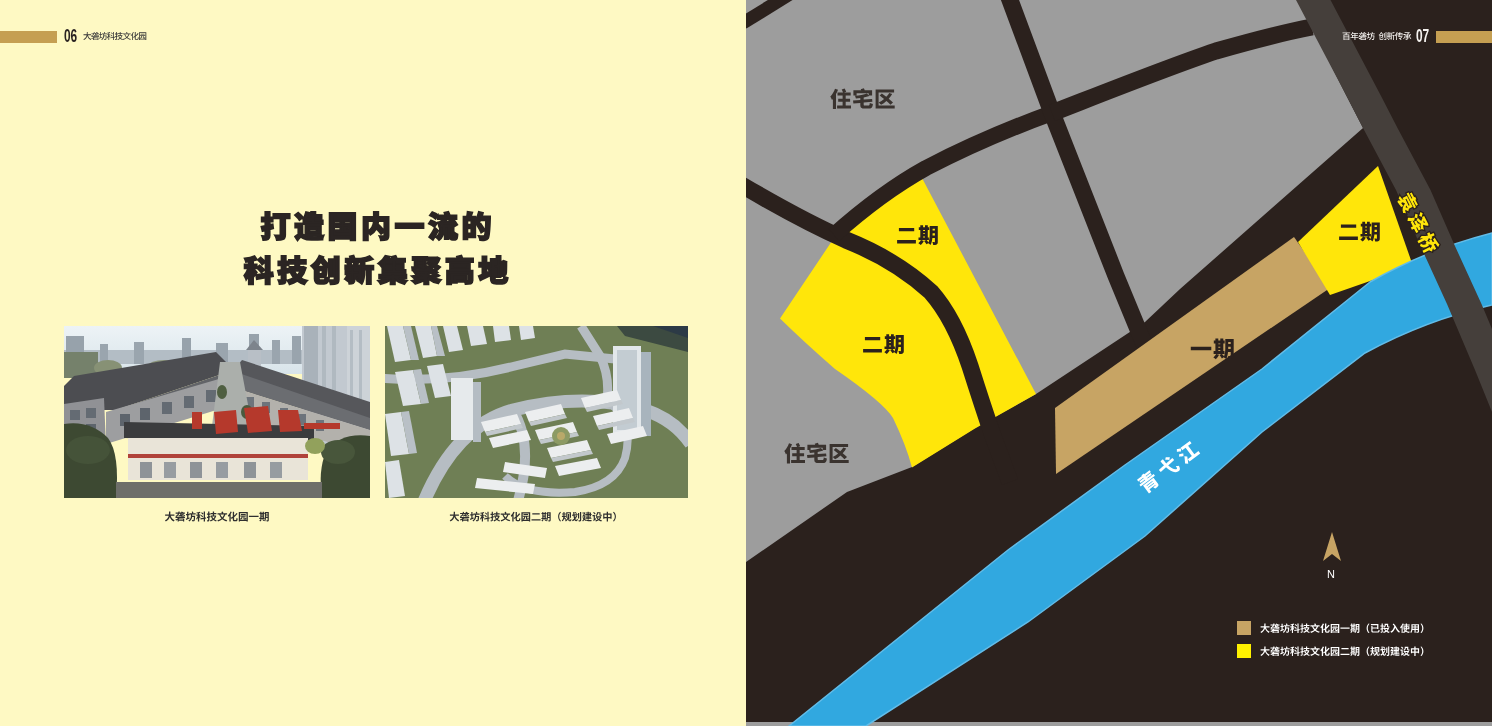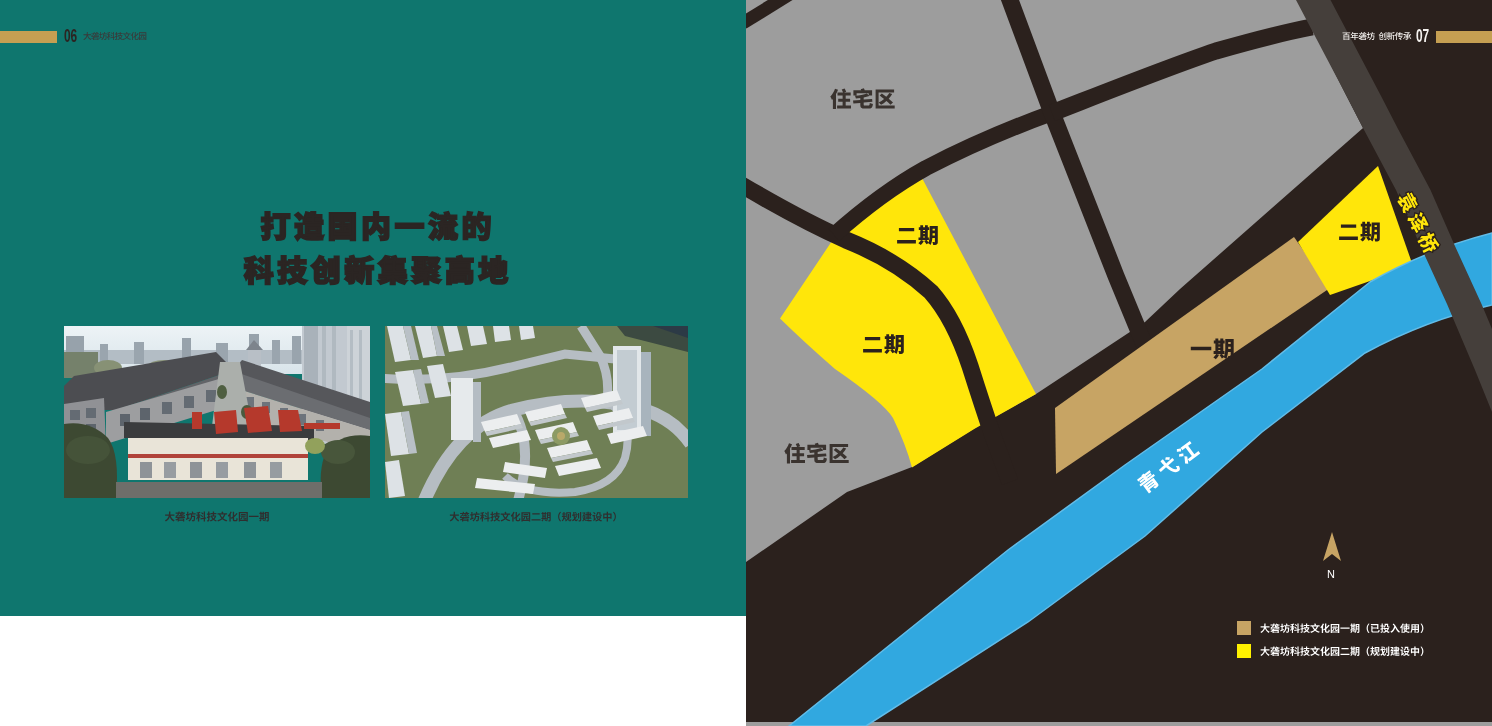--- a/index.html
+++ b/index.html
@@ -1,19 +1,19 @@
 <!DOCTYPE html>
 <html><head><meta charset="utf-8">
 <style>
 html,body{margin:0;padding:0;background:#fff;width:1492px;height:726px;overflow:hidden;font-family:"Liberation Sans",sans-serif;}
 .abs{position:absolute;}
 </style></head>
 <body>
 
-<div class="abs" style="left:0;top:0;width:746px;height:616px;background:#0f766e;">
+<div class="abs" style="left:0;top:0;width:746px;height:726px;background:#fef9c3;">
 
   <div class="abs" style="left:0;top:31px;width:57px;height:12px;background:#c59f52;"></div>
 
   <svg class="abs" style="left:0;top:0" width="200" height="60" viewBox="0 0 200 60">
       <text transform="translate(64,41.5) scale(0.68,1)" font-size="17.5" font-weight="bold" fill="#2b2422" font-family="Liberation Sans">06</text>
     </svg>
 
   <svg class="abs" style="left:0;top:0" width="746" height="726" viewBox="0 0 746 726">
 
 <path d="M86.9 31.9C86.8 32.6 86.9 33.5 86.7 34.3H83.5V35.2H86.6C86.3 36.8 85.4 38.3 83.3 39.2C83.6 39.4 83.8 39.7 84 39.9C85.9 39 86.9 37.5 87.3 35.9C88 37.7 89 39.1 90.7 39.9C90.8 39.7 91.1 39.3 91.3 39.1C89.6 38.5 88.5 37 87.9 35.2H91.1V34.3H87.6C87.7 33.5 87.7 32.6 87.7 31.9Z M97.7 33.6C97.3 33.9 96.7 34.2 96.1 34.4V33.6ZM95.9 32.4C96.2 32.5 96.6 32.7 96.9 32.9H94.5C94.6 32.6 94.6 32.3 94.7 32L93.9 32C93.9 32.3 93.8 32.6 93.7 32.9H91.4V33.6H93.5C93.1 34.5 92.4 35.1 91.3 35.5C91.5 35.6 91.8 36 91.8 36.1C93.1 35.6 93.9 34.8 94.3 33.6H95.3V34.7C94.8 34.9 94.2 35.1 93.7 35.2C93.8 35.4 93.9 35.6 93.9 35.8C94.4 35.6 94.9 35.5 95.3 35.4C95.4 35.7 95.8 35.8 96.5 35.8C96.7 35.8 97.8 35.8 98 35.8C98.7 35.8 98.9 35.6 99 34.8C98.8 34.8 98.5 34.7 98.4 34.5C98.3 35.1 98.3 35.2 98 35.2C97.7 35.2 96.7 35.2 96.6 35.2C96.3 35.2 96.2 35.2 96.1 35.1C96.9 34.8 97.7 34.5 98.3 34.1L97.8 33.6H99V32.9H97.6L97.8 32.6C97.5 32.4 96.8 32.1 96.3 31.9ZM91.3 36.2V36.9H93.7C93 37.6 92.1 38.1 91.2 38.5C91.4 38.6 91.6 39 91.7 39.1C92.2 38.9 92.6 38.6 93.1 38.3V39.9H93.9V39.6H97.6V39.9H98.4V37.6H94C94.3 37.4 94.5 37.1 94.7 36.9H99.1V36.2ZM93.9 39V38.2H97.6V39Z M104 32.1C104.1 32.5 104.3 33 104.4 33.4L105.2 33.2C105.1 32.8 104.9 32.3 104.7 31.9ZM99.1 37.8 99.3 38.7C100.1 38.3 101.2 37.9 102.2 37.5L102.1 36.8L101 37.2V34.8H102V34.2H103.3V35.3C103.3 36.5 103.1 38.2 101.3 39.4C101.5 39.5 101.7 39.8 101.9 39.9C103.5 38.9 104 37.5 104.1 36.2H105.8C105.7 38 105.6 38.8 105.4 39C105.4 39.1 105.3 39.1 105.1 39.1C104.9 39.1 104.5 39.1 104 39C104.2 39.3 104.3 39.6 104.3 39.8C104.8 39.9 105.2 39.9 105.5 39.8C105.8 39.8 106 39.7 106.2 39.5C106.4 39.2 106.5 38.2 106.6 35.8C106.6 35.7 106.6 35.4 106.6 35.4H104.1V35.3V34.2H107.1V33.4H102V34.1H101V32.1H100.3V34.1H99.2V34.8H100.3V37.4C99.8 37.6 99.4 37.7 99.1 37.8Z M110.9 33C111.4 33.3 112 33.9 112.3 34.2L112.8 33.7C112.6 33.3 112 32.8 111.5 32.5ZM110.6 35.2C111.1 35.6 111.8 36.1 112.1 36.5L112.6 36C112.3 35.6 111.7 35.1 111.1 34.7ZM109.9 32C109.2 32.3 108.1 32.6 107.1 32.7C107.2 32.9 107.3 33.2 107.3 33.4C107.7 33.3 108.1 33.3 108.4 33.2V34.4H107V35.1H108.3C108 36 107.4 37.1 106.9 37.7C107 37.9 107.2 38.2 107.3 38.4C107.7 37.9 108.1 37.2 108.4 36.4V39.9H109.2V36.1C109.5 36.5 109.8 37 109.9 37.3L110.4 36.6C110.2 36.4 109.5 35.5 109.2 35.2V35.1H110.4V34.4H109.2V33C109.6 32.9 110 32.8 110.3 32.7ZM110.3 37.5 110.4 38.3 113.2 37.8V39.9H114V37.7L115 37.5L114.9 36.7L114 36.9V31.9H113.2V37Z M119.8 31.9V33.2H117.9V34H119.8V35.2H118V35.9H118.4L118.3 36C118.6 36.8 119 37.6 119.6 38.2C119 38.6 118.2 39 117.4 39.2C117.5 39.4 117.7 39.7 117.8 39.9C118.7 39.7 119.5 39.3 120.2 38.8C120.8 39.3 121.6 39.7 122.4 39.9C122.6 39.7 122.8 39.4 123 39.2C122.1 39 121.4 38.7 120.8 38.2C121.6 37.5 122.2 36.6 122.5 35.4L122 35.1L121.9 35.2H120.6V34H122.6V33.2H120.6V31.9ZM119.1 35.9H121.5C121.2 36.6 120.8 37.2 120.2 37.7C119.7 37.2 119.3 36.6 119.1 35.9ZM116.1 31.9V33.6H115V34.4H116.1V36.1C115.6 36.2 115.2 36.3 114.9 36.4L115.1 37.2L116.1 36.9V39C116.1 39.1 116 39.1 115.9 39.1C115.8 39.2 115.4 39.2 115 39.1C115.1 39.4 115.2 39.7 115.3 39.9C115.9 39.9 116.3 39.9 116.5 39.7C116.8 39.6 116.9 39.4 116.9 39V36.7L117.8 36.4L117.7 35.7L116.9 35.9V34.4H117.8V33.6H116.9V31.9Z M126.1 32.1C126.3 32.5 126.6 33.1 126.7 33.4H122.9V34.2H124.3C124.7 35.5 125.4 36.6 126.2 37.5C125.3 38.2 124.2 38.8 122.8 39.1C122.9 39.3 123.2 39.7 123.3 39.9C124.7 39.5 125.9 38.9 126.8 38.1C127.8 38.9 128.9 39.5 130.3 39.9C130.4 39.6 130.7 39.3 130.9 39.1C129.5 38.8 128.4 38.2 127.5 37.5C128.3 36.6 128.9 35.5 129.4 34.2H130.7V33.4H126.8L127.6 33.2C127.5 32.8 127.2 32.3 127 31.9ZM126.8 36.9C126.1 36.1 125.5 35.2 125.1 34.2H128.5C128.1 35.3 127.5 36.2 126.8 36.9Z M137.8 33.1C137.2 34 136.5 34.8 135.7 35.5V32.1H134.8V36.1C134.2 36.5 133.6 36.9 133.1 37.2C133.3 37.3 133.5 37.6 133.7 37.8C134 37.6 134.4 37.4 134.8 37.1V38.4C134.8 39.5 135.1 39.8 136 39.8C136.2 39.8 137.2 39.8 137.4 39.8C138.4 39.8 138.6 39.2 138.7 37.5C138.5 37.5 138.1 37.3 137.9 37.1C137.8 38.6 137.8 39 137.4 39C137.1 39 136.3 39 136.1 39C135.7 39 135.7 38.9 135.7 38.4V36.5C136.7 35.8 137.8 34.8 138.6 33.7ZM133 31.9C132.5 33.2 131.6 34.5 130.7 35.3C130.9 35.5 131.1 35.9 131.2 36.1C131.5 35.8 131.8 35.5 132.1 35.1V39.9H132.9V33.9C133.3 33.3 133.6 32.8 133.8 32.2Z M140.6 33.8V34.5H144.6V33.8ZM140.1 35.3V35.9H141.3C141.2 37 141 37.6 139.9 38C140.1 38.1 140.3 38.4 140.3 38.6C141.6 38.1 142 37.3 142.1 35.9H142.9V37.5C142.9 38.2 143 38.4 143.7 38.4C143.8 38.4 144.3 38.4 144.4 38.4C144.9 38.4 145.1 38.1 145.2 37.2C145 37.1 144.7 37 144.6 36.9C144.5 37.6 144.5 37.7 144.3 37.7C144.2 37.7 143.9 37.7 143.8 37.7C143.6 37.7 143.6 37.7 143.6 37.5V35.9H145.1V35.3ZM139 32.3V39.9H139.8V39.5H145.4V39.9H146.3V32.3ZM139.8 38.8V33.1H145.4V38.8Z" fill="#3a3a3a"></path>

